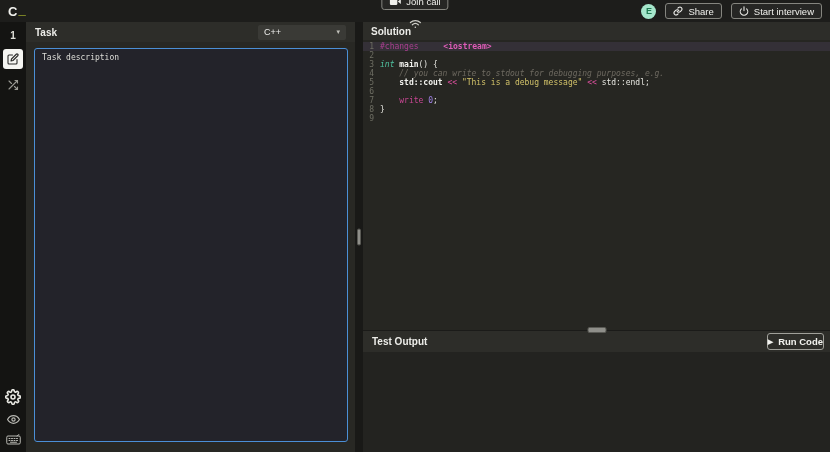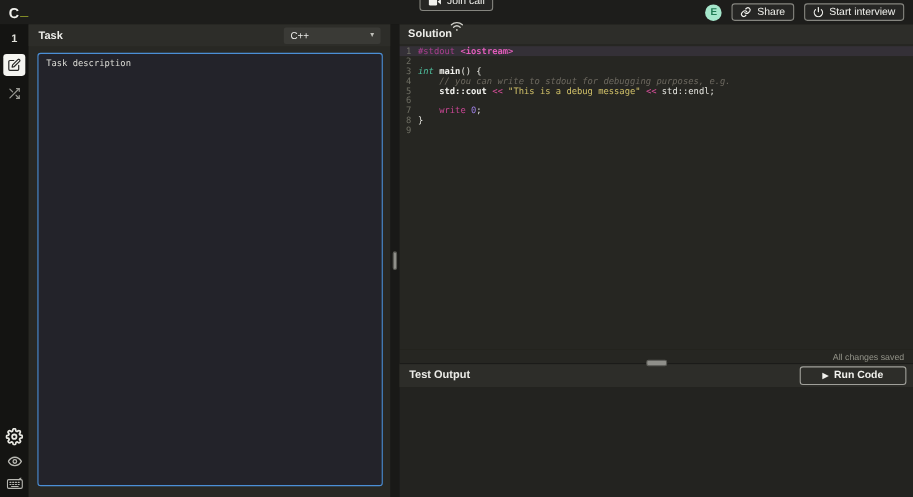--- a/index.html
+++ b/index.html
@@ -43,37 +43,37 @@
 
   
   .right-col { flex:1; display:flex; flex-direction:column; min-width:0; }
   .sol-header { height:18px; background:#2d2d29; display:flex; align-items:center; padding:0 8px; flex-shrink:0; }
   .editor { flex:1; background:#262622; padding-top:2px; min-height:0; overflow:hidden; }
   .code-line { display:flex; height:9px; line-height:9px; font-family:"DejaVu Sans Mono", monospace; font-size:8px; cursor:text; }
   .code-line.hl { background:rgba(132,108,170,0.16); }
   .ln { width:17px; text-align:right; padding-right:6px; color:#6e6e63; flex-shrink:0; }
   .lc { white-space:pre; }
   .tok-pp { color:#aa3f8f; }
-  .tok-inc { color:#df5cb8; font-weight:bold; }
+  .tok-inc { color:#df5cb8; font-weight:bold;margin-left:20px; }
   .tok-type { color:#50c4a2; font-style:italic; }
   .tok-fn { color:#f2f2ee; font-weight:bold; }
   .tok-plain { color:#e6e6e0; }
   .tok-bold { color:#f2f2ee; font-weight:bold; }
   .tok-comment { color:#6d6960; font-style:italic; }
   .tok-op { color:#dd4f9e; }
   .tok-str { color:#d2c269; }
   .tok-kw { color:#c94694; }
   .tok-num { color:#9f80e6; }
 
   .save-bar { height:12px; background:#262622; display:flex; align-items:center; justify-content:flex-end; padding-right:8px; flex-shrink:0; }
   .save-status { font-size:8px; color:#94948a; }
 
   .to-header { height:22px; background:#2d2d29; border-top:1px solid #1b1b19; display:flex; align-items:center; justify-content:space-between; padding:0 6px 0 9px; position:relative; flex-shrink:0; cursor:row-resize; }
   .h-handle { position:absolute; top:-4px; left:50%; transform:translateX(-50%); width:19px; height:6px; background:#8f8f8a; border:1px solid #5a5a55; border-radius:2px; }
-  .run-btn { display:inline-flex; align-items:center; gap:5px; height:17px; padding:0 20px; border:1px solid #a0a09a; border-radius:3px; background:#2d2d29; color:#f2f2ee; font-size:9.5px; font-weight:bold; cursor:pointer; }
+  .run-btn { display:inline-flex; align-items:center; gap:5px; height:17px; padding:0 0; border:1px solid #a0a09a; border-radius:3px; background:#2d2d29; color:#f2f2ee; font-size:9.5px; font-weight:bold; cursor:pointer; }
   .run-btn .play { font-size:7px; }
   .output-area { height:100px; background:#232320; flex:0 0 100px; }
 </style>
 </head>
 <body>
 
 <div class="app">
 
   <div class="topbar">
     <div class="logo">
@@ -194,21 +194,21 @@
 
     <div class="right-col">
       <div class="sol-header">
         <span class="panel-title">Solution</span>
       </div>
 
       <div class="editor">
         <div>
             <div class="code-line hl">
               <span class="ln">1</span>
-              <span class="lc"><span class="tok-pp">#stdout</span><span class="tok-plain"> </span><span class="tok-inc">&lt;iostream&gt;</span></span>
+              <span class="lc"><span class="tok-pp">#changes</span><span class="tok-plain"> </span><span class="tok-inc">&lt;iostream&gt;</span></span>
             </div>
             <div class="code-line">
               <span class="ln">2</span>
               <span class="lc"></span>
             </div>
             <div class="code-line">
               <span class="ln">3</span>
               <span class="lc"><span class="tok-type">int</span><span class="tok-plain"> </span><span class="tok-fn">main</span><span class="tok-plain">() {</span></span>
             </div>
             <div class="code-line">
@@ -231,23 +231,20 @@
               <span class="ln">8</span>
               <span class="lc"><span class="tok-plain">}</span></span>
             </div>
             <div class="code-line">
               <span class="ln">9</span>
               <span class="lc"></span>
             </div>
           </div>
       </div>
 
-      <div class="save-bar">
-        <span class="save-status">All changes saved</span>
-      </div>
 
       <div class="to-header">
         <div class="h-handle"></div>
         <span class="panel-title">Test Output</span>
         <button class="run-btn">
           <span class="play">▶</span>
           <span>Run Code</span>
         </button>
       </div>
 

